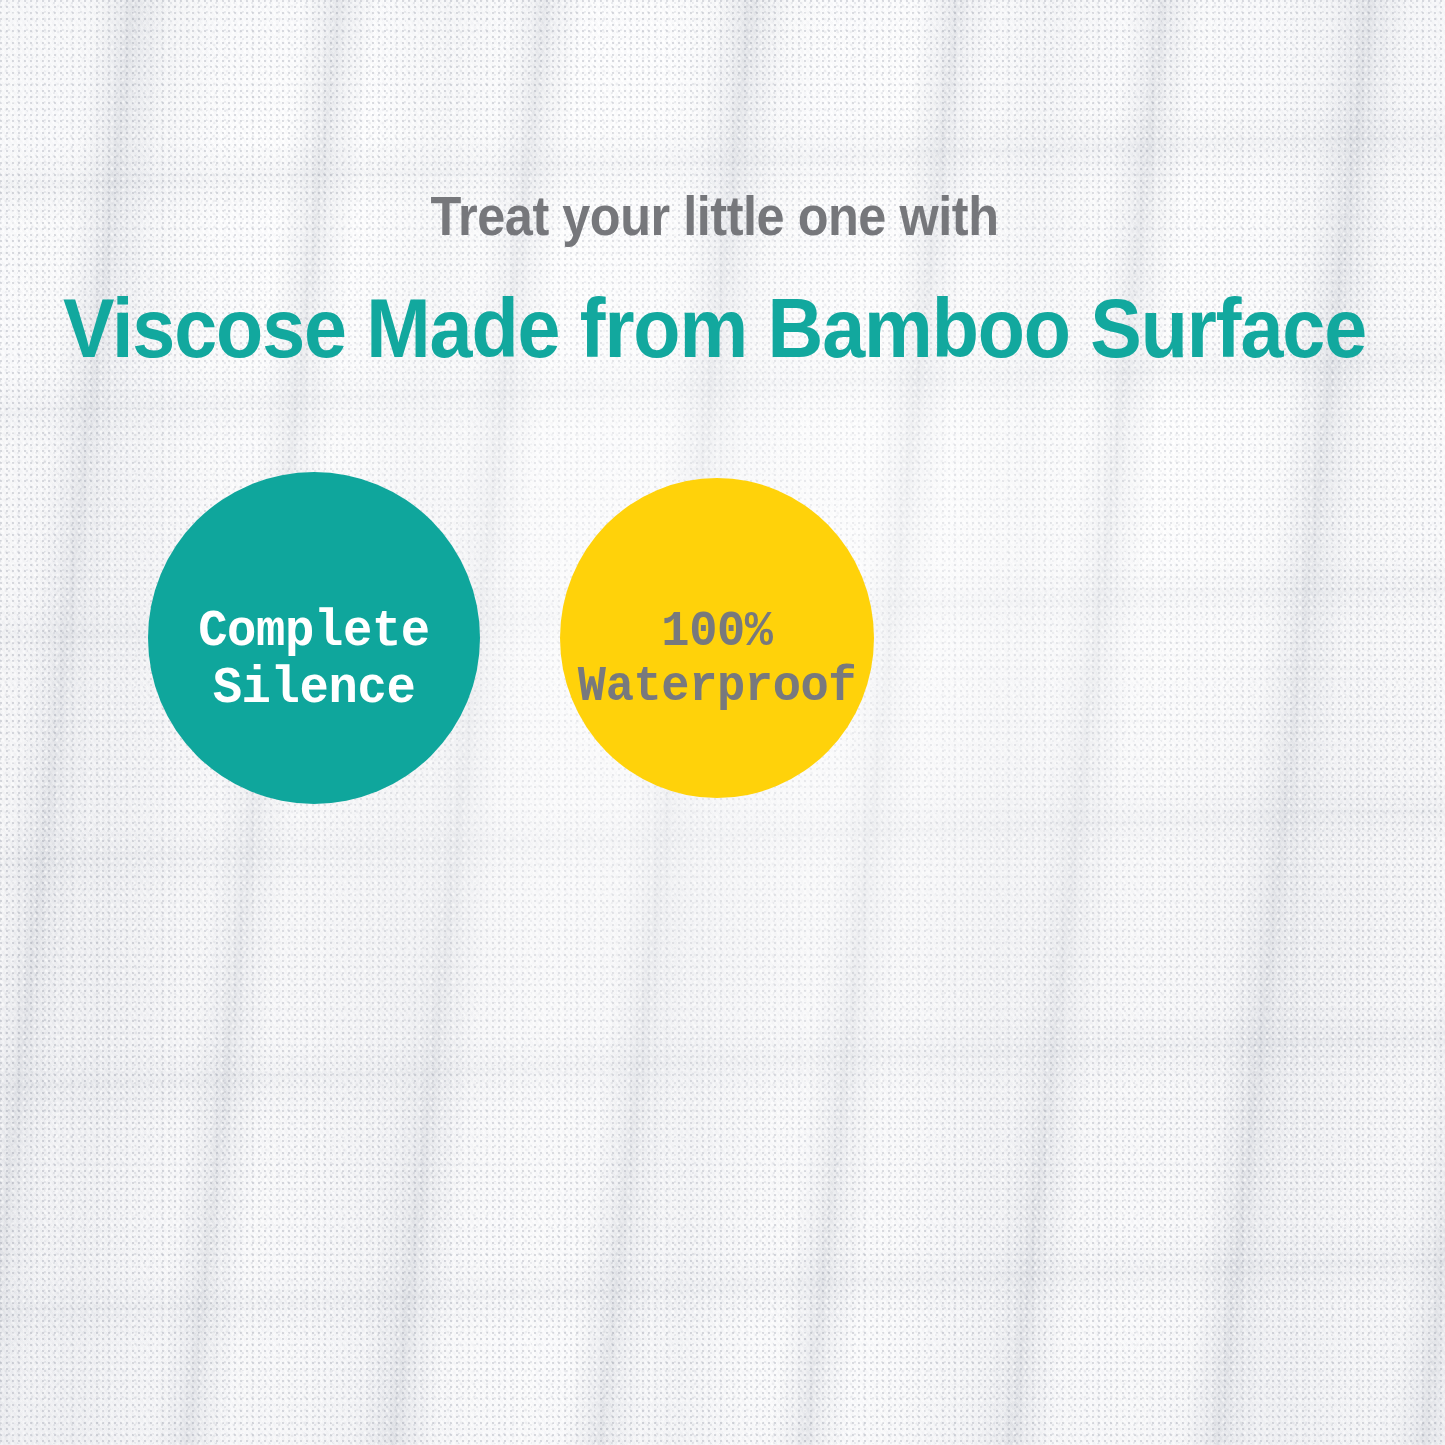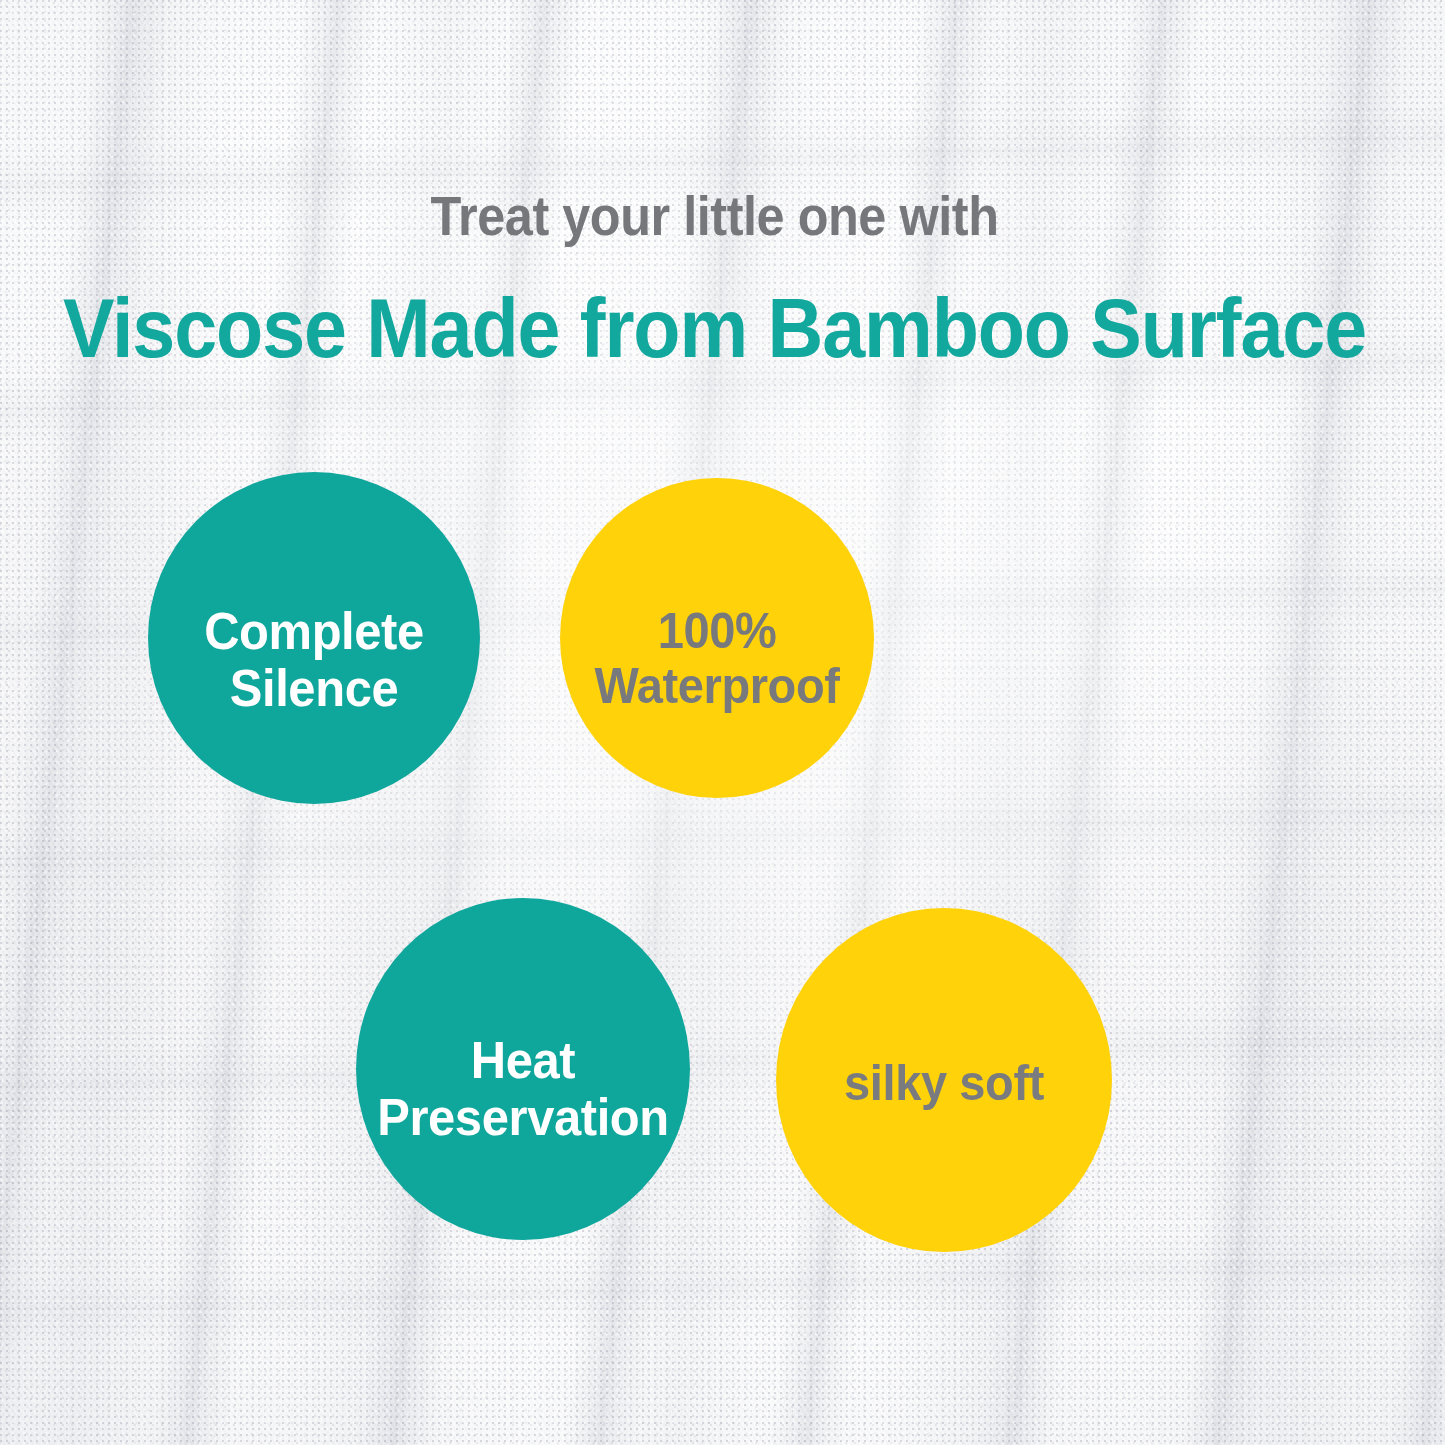--- a/index.html
+++ b/index.html
@@ -156,23 +156,24 @@
     transform-origin:center;
     white-space:nowrap;
   }
 
   
   .circle {
     position:absolute;
     border-radius:50%;
     display:flex;
     align-items:center;
-    justify-content:center;
+    justify-content:flex-end;
     text-align:center;
     z-index:4;
+    font-family:Liberation Mono, monospace;
   }
 
   .circle .label {
     font-weight:700;
     line-height:1.10;
     letter-spacing:-0.4px;
     transform:scaleX(0.94);
     transform-origin:center;
     white-space:pre-line;
     width:130%;
@@ -233,22 +234,15 @@
     <div class="label">Complete
 Silence</div>
   </div>
 
   <div class="circle" id="c-waterproof">
     <div class="label">100%
 Waterproof</div>
   </div>
 
 
-  <div class="circle" id="c-heat">
-    <div class="label">Heat
-Preservation</div>
-  </div>
-
-  <div class="circle" id="c-silky">
-    <div class="label">silky soft</div>
-  </div>
+
 
 </div>
 
 </body></html>

